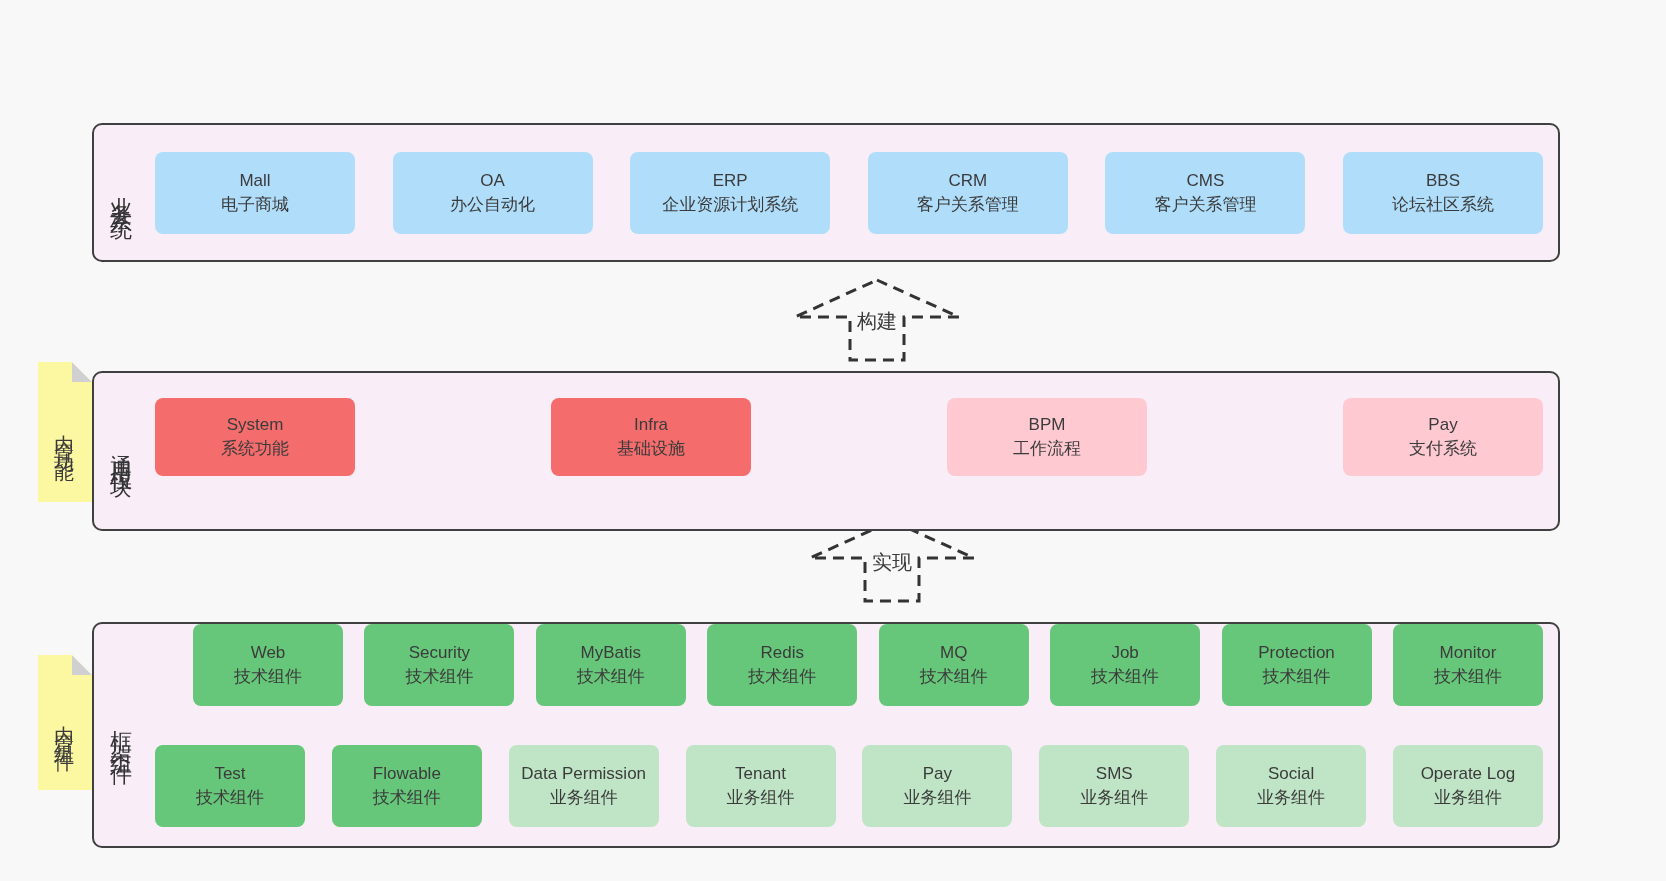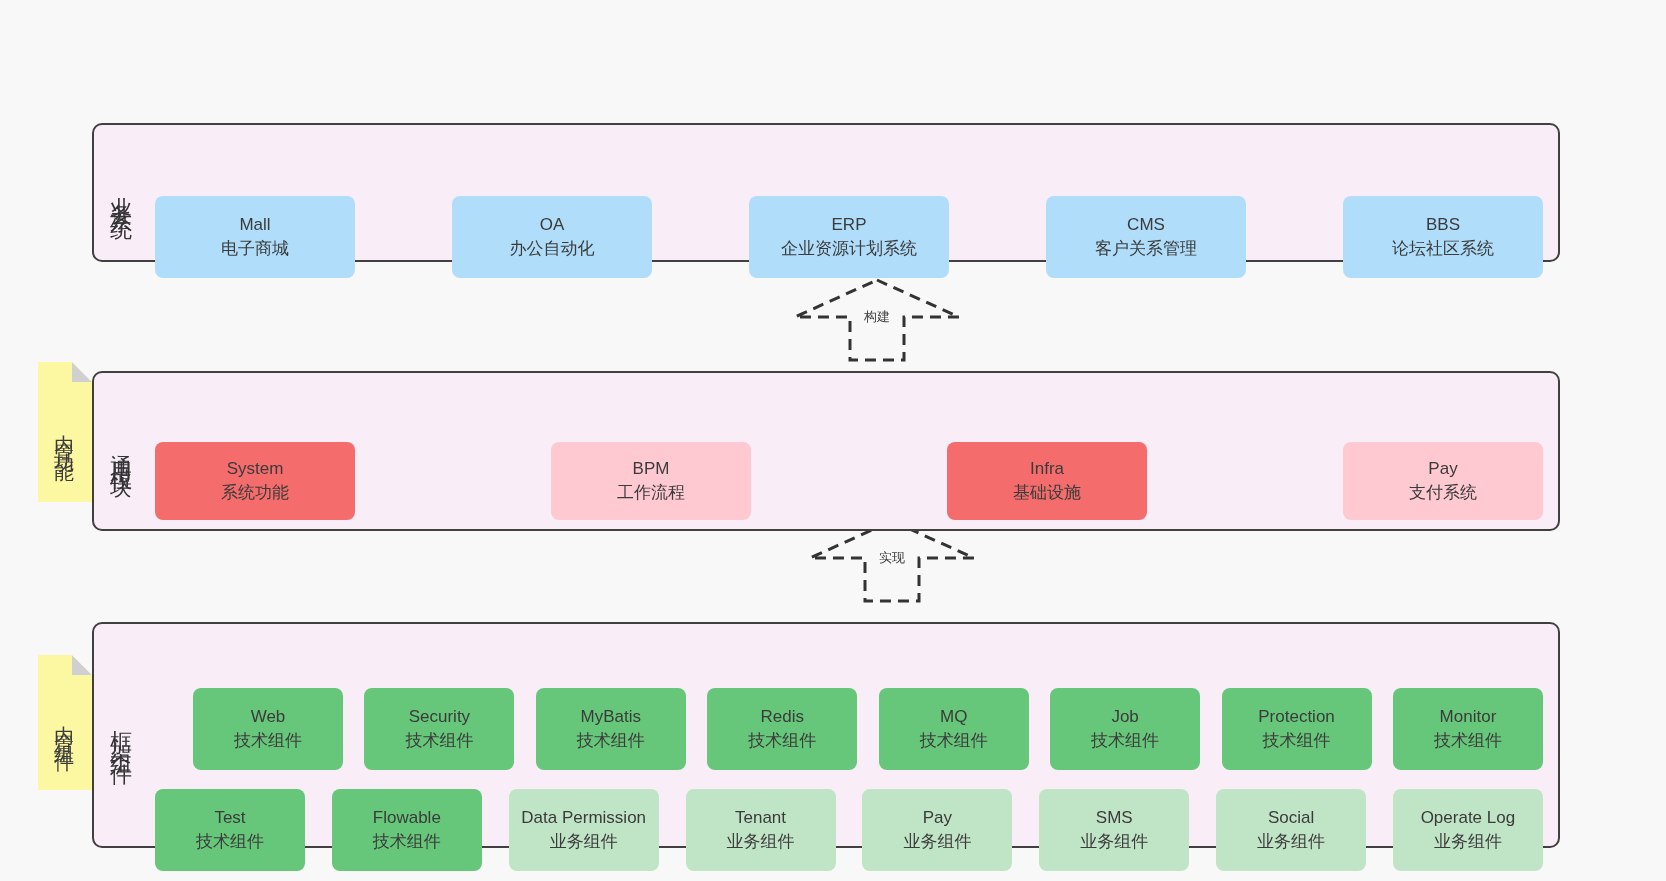--- a/index.html
+++ b/index.html
@@ -25,29 +25,28 @@
     font-size:22px;letter-spacing:7px;color:#333;
   }
   #sec-components .v-label{letter-spacing:11px;}
 
   .row{
     position:absolute;left:61px;right:15px;
     display:flex;justify-content:space-between;
   }
   #sec-business .row{top:27px;}
   #sec-modules .row{top:25px;}
-  #sec-components .row1{top:20px;padding-left:38px;}
+  #sec-components .row1{top:0;padding-left:38px;}
   #sec-components .row2{top:121px;}
 
   .box{
     box-sizing:border-box;border-radius:8px;
     display:flex;flex-direction:column;align-items:center;justify-content:center;
     text-align:center;font-size:17px;line-height:24px;color:#3b3b3b;
     padding:2px 6px;
-    margin-top:44px;
   }
   .w200{width:200px;height:82px;}
   .h78{height:78px;}
   .w150{width:150px;height:82px;}
   .blue{background:#afddfa;}
   .red{background:#f56c6c;}
   .pink{background:#ffc9d2;}
   .green{background:#66c77a;}
   .lgreen{background:#c0e5c6;}
 
@@ -66,41 +65,45 @@
     writing-mode:vertical-rl;text-orientation:upright;
     font-size:20px;letter-spacing:9px;color:#3b3b3b;margin-top:10px;
   }
 
   .block-arrow{position:absolute;width:170px;height:86px;z-index:1;}
   #arrow-build{left:792px;top:277px;}
   #arrow-implement{left:807px;top:518px;text-align:right;}
   .block-arrow svg{position:absolute;left:0;top:0;}
   .arrow-label{
     position:absolute;left:50%;top:30px;transform:translateX(-50%);
-    background:#f8f8f8;padding:1px 5px;font-size:13px;color:#3c3c3c;
+    background:#f8f8f8;padding:1px 5px;font-size:20px;color:#3c3c3c;
     white-space:nowrap;
   }
 </style>
 </head>
 <body>
 
 <div class="section" id="sec-business">
   <div class="v-label">业务系统</div>
   <div class="row">
     <div class="box blue w200">
       <span>Mall</span>
       <span>电子商城</span>
     </div>
     <div class="box blue w200">
       <span>OA</span>
       <span>办公自动化</span>
     </div>
     <div class="box blue w200">
       <span>ERP</span>
       <span>企业资源计划系统</span>
+    </div>
+    <div class="box blue w200">
+      <span>CRM</span>
+      <span>客户关系管理</span>
     </div>
     <div class="box blue w200">
       <span>CMS</span>
       <span>客户关系管理</span>
     </div>
     <div class="box blue w200">
       <span>BBS</span>
       <span>论坛社区系统</span>
     </div>
   </div>
@@ -118,27 +121,27 @@
   <span class="sticky-text">内置功能</span>
 </div>
 
 <div class="section" id="sec-modules">
   <div class="v-label">通用模块</div>
   <div class="row">
     <div class="box red w200 h78">
       <span>System</span>
       <span>系统功能</span>
     </div>
+    <div class="box red w200 h78">
+      <span>Infra</span>
+      <span>基础设施</span>
+    </div>
     <div class="box pink w200 h78">
       <span>BPM</span>
       <span>工作流程</span>
-    </div>
-    <div class="box red w200 h78">
-      <span>Infra</span>
-      <span>基础设施</span>
     </div>
     <div class="box pink w200 h78">
       <span>Pay</span>
       <span>支付系统</span>
     </div>
   </div>
 </div>
 
 <div class="block-arrow" id="arrow-implement">
   <svg width="170" height="86" viewBox="0 0 170 86">

